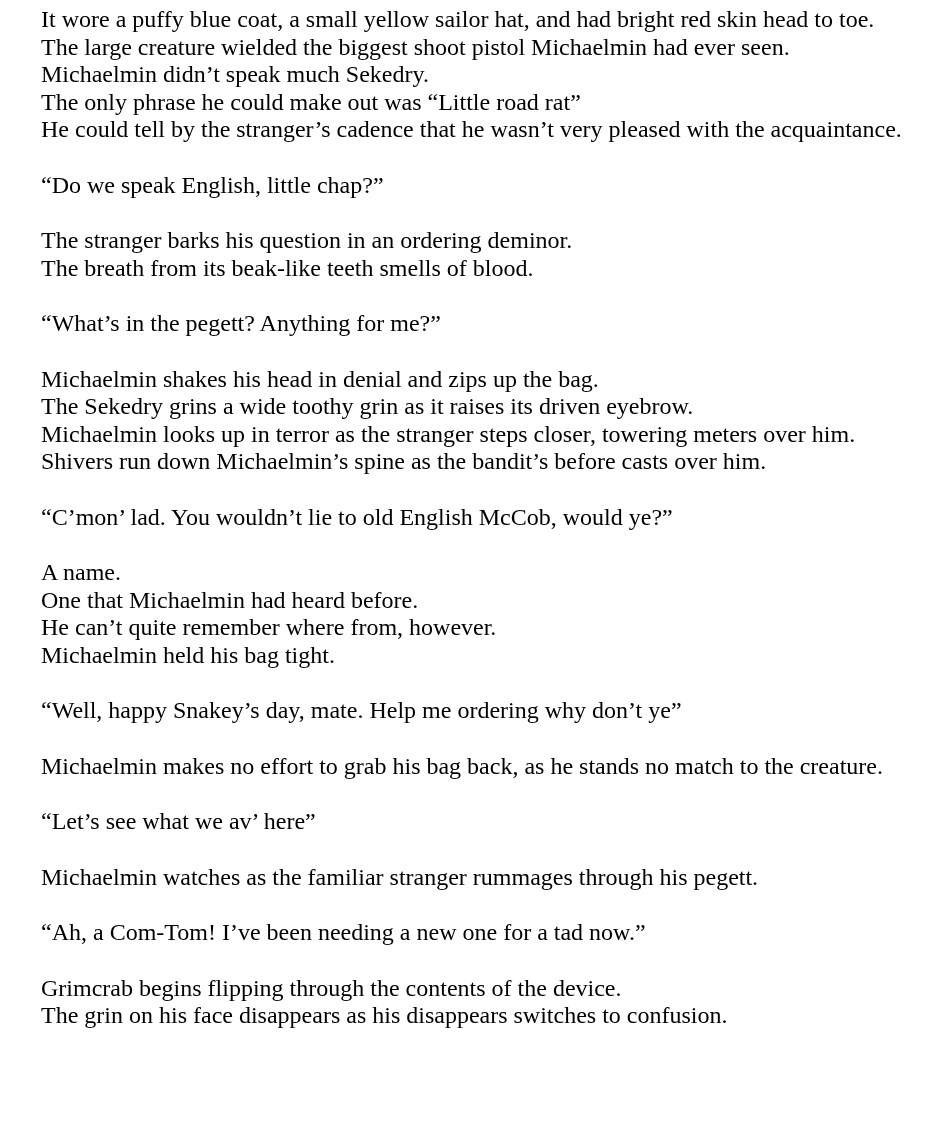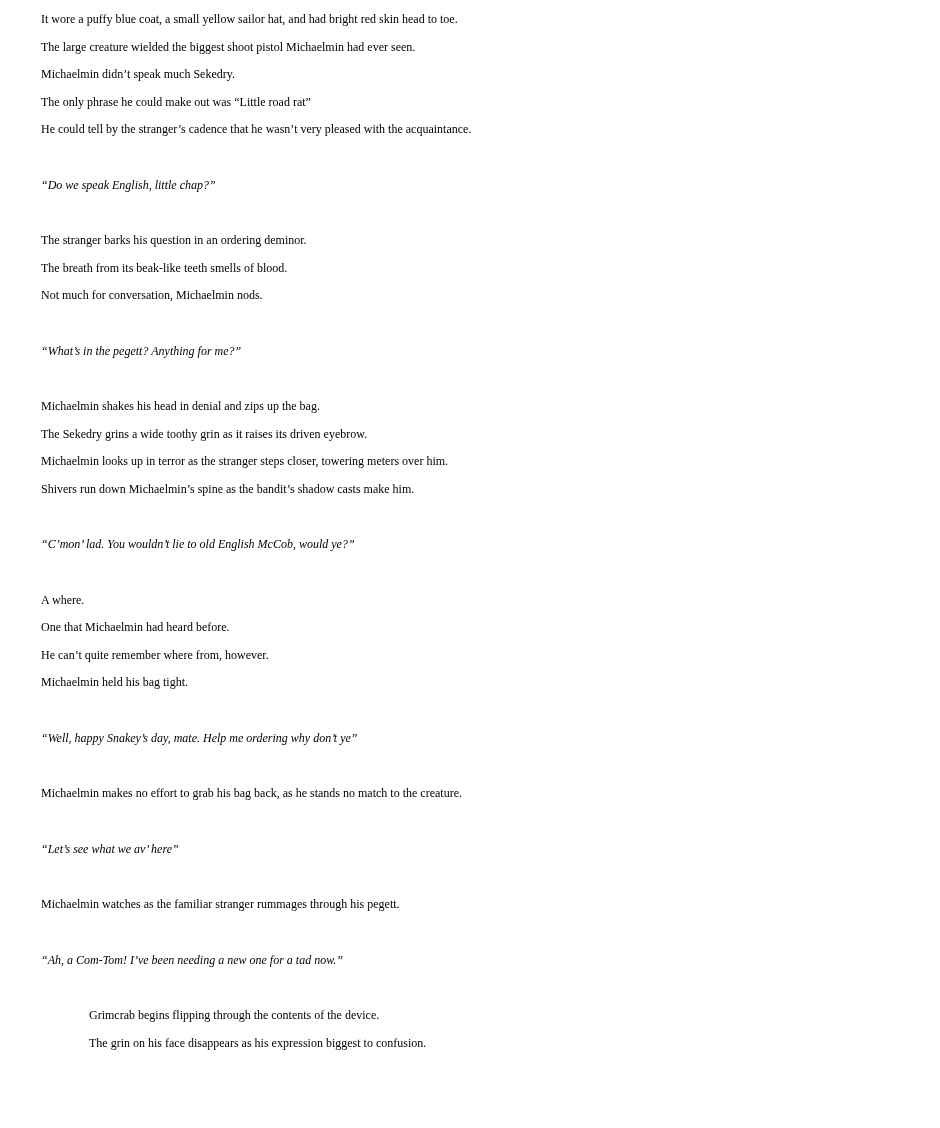--- a/index.html
+++ b/index.html
@@ -19,30 +19,28 @@
     width: 940px;
     min-height: 1128px;
     padding: 6px 30px 0 41px;
     background: #ffffff;
   }
   .para {
     margin: 0 0 28px 0;
   }
   .para:last-child {
     margin-bottom: 0;
-    margin-left: 48px;
   }
   .line {
     margin: 0;
-    font-size: 12px;
+    font-size: 24px;
     line-height: 27.5px;
     white-space: pre-wrap;
   }
   .dialogue .line {
-    font-style: italic;
   }
 </style>
 </head>
 <body>
 
 <main class="page">
 
   <section class="para narration">
     <p class="line">It wore a puffy blue coat, a small yellow sailor hat, and had bright red skin head to toe.</p>
     <p class="line">The large creature wielded the biggest shoot pistol Michaelmin had ever seen.</p>
@@ -51,40 +49,39 @@
     <p class="line">He could tell by the stranger’s cadence that he wasn’t very pleased with the acquaintance.</p>
   </section>
 
   <section class="para dialogue">
     <p class="line">“Do we speak English, little chap?”</p>
   </section>
 
   <section class="para narration">
     <p class="line">The stranger barks his question in an ordering deminor.</p>
     <p class="line">The breath from its beak-like teeth smells of blood.</p>
-    <p class="line">Not much for conversation, Michaelmin nods.</p>
   </section>
 
   <section class="para dialogue">
     <p class="line">“What’s in the pegett? Anything for me?”</p>
   </section>
 
   <section class="para narration">
     <p class="line">Michaelmin shakes his head in denial and zips up the bag.</p>
     <p class="line">The Sekedry grins a wide toothy grin as it raises its driven eyebrow.</p>
     <p class="line">Michaelmin looks up in terror as the stranger steps closer, towering meters over him.</p>
-    <p class="line">Shivers run down Michaelmin’s spine as the bandit’s shadow casts make him.</p>
+    <p class="line">Shivers run down Michaelmin’s spine as the bandit’s before casts over him.</p>
   </section>
 
   <section class="para dialogue">
     <p class="line">“C’mon’ lad. You wouldn’t lie to old English McCob, would ye?”</p>
   </section>
 
   <section class="para narration">
-    <p class="line">A where.</p>
+    <p class="line">A name.</p>
     <p class="line">One that Michaelmin had heard before.</p>
     <p class="line">He can’t quite remember where from, however.</p>
     <p class="line">Michaelmin held his bag tight.</p>
   </section>
 
   <section class="para dialogue">
     <p class="line">“Well, happy Snakey’s day, mate. Help me ordering why don’t ye”</p>
   </section>
 
   <section class="para narration">
@@ -98,16 +95,16 @@
   <section class="para narration">
     <p class="line">Michaelmin watches as the familiar stranger rummages through his pegett.</p>
   </section>
 
   <section class="para dialogue">
     <p class="line">“Ah, a Com-Tom! I’ve been needing a new one for a tad now.”</p>
   </section>
 
   <section class="para narration">
     <p class="line">Grimcrab begins flipping through the contents of the device.</p>
-    <p class="line">The grin on his face disappears as his expression biggest to confusion.</p>
+    <p class="line">The grin on his face disappears as his disappears switches to confusion.</p>
   </section>
 
 </main>
 
 </body></html>

